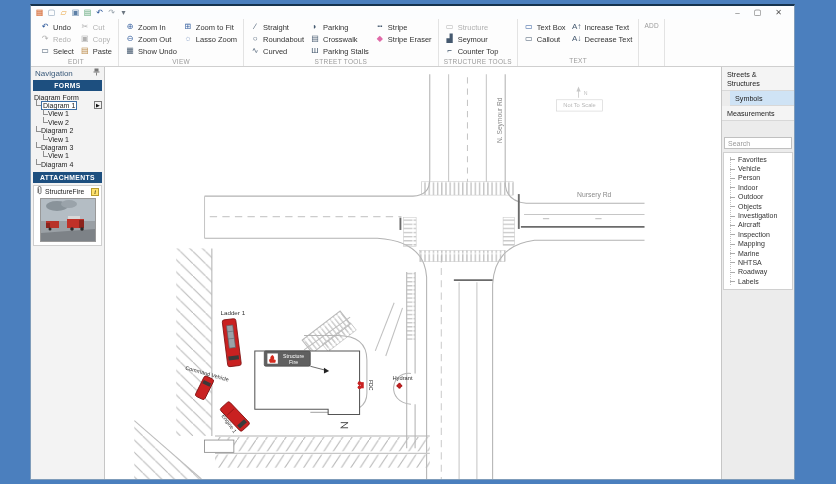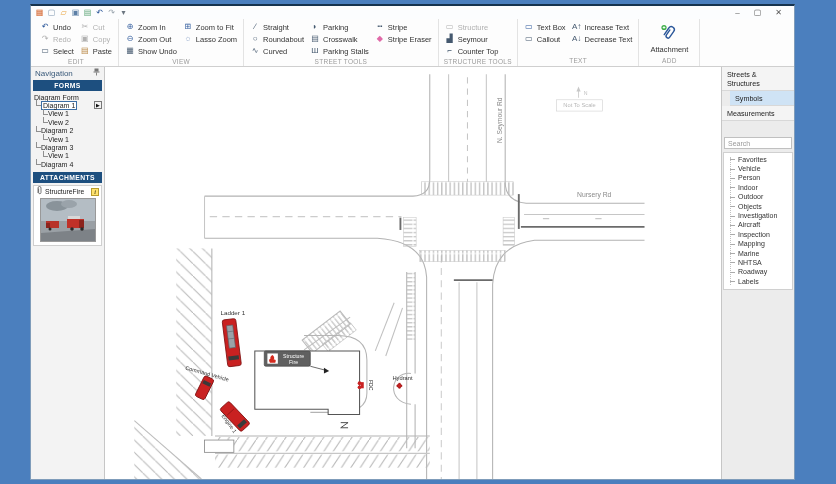--- a/index.html
+++ b/index.html
@@ -293,34 +293,20 @@
                   <div class="ritem" title="Decrease Text">
                     <span class="ic" style="color: rgb(68, 88, 110);">A↓</span>
                     <span>Decrease Text</span>
                   </div>
                 </div>
             </div>
           <div class="glabel">TEXT</div>
         </div>
       </div>
     <div class="rgroup add">
-      <div class="cols">
-          <div class="col">
-        <div class="ritem big">
-          <span>
-            <svg width="18" height="18" viewBox="0 0 18 18">
-              <path d="M6,13 L6,5 a3,3 0 0 1 6,0 L12,12 a2,2 0 0 1 -4,0 L8,6" fill="none" stroke="#2b579a" stroke-width="1.4" stroke-linecap="round" transform="rotate(35 9 9)"></path>
-              <circle cx="4" cy="3.5" r="2.6" fill="#3fae49"></circle>
-              <path d="M4,2.2 V4.8 M2.7,3.5 H5.3" stroke="#fff" stroke-width="0.9"></path>
-            </svg>
-          </span>
-          <span>Attachment</span>
-        </div>
-      </div>
-        </div>
       <div class="glabel">ADD</div>
     </div>
   </div>
 
   <div class="main">
 
     <div class="left-panel">
       <div class="nav-title">
         <span>Navigation</span>
         <span class="pin">

